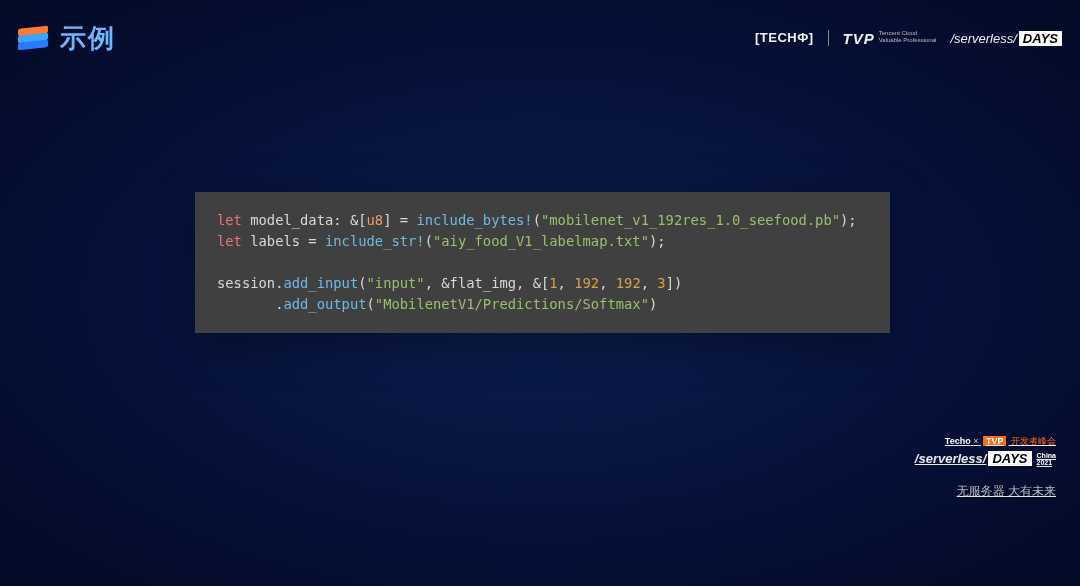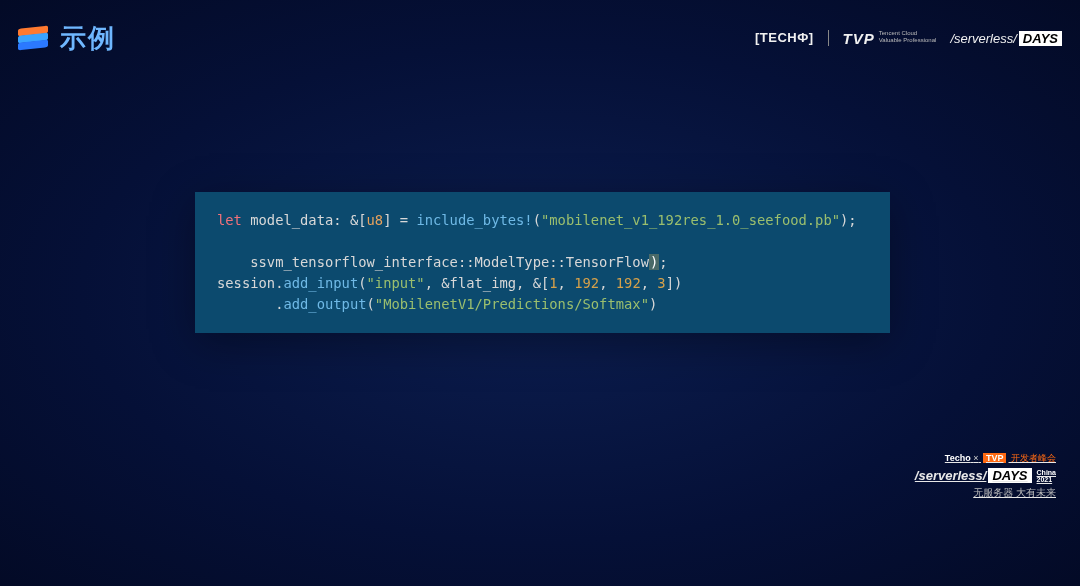--- a/index.html
+++ b/index.html
@@ -32,21 +32,21 @@
   .brand-sd { display: flex; align-items: center; font-size: 13px; }
   .brand-sd .slash { font-style: italic; }
   .brand-sd .days { background: #fff; color: #000; padding: 0 4px; font-weight: 700; font-style: italic; margin-left: 2px; }
 
   
   .code-block {
     position: absolute;
     left: 195px;
     top: 192px;
     width: 695px;
-    background: #0c4a6e;
+    background: #404040;
     padding: 18px 22px;
     font-size: 13.8px;
     line-height: 21px;
     box-shadow: 0 10px 40px rgba(0,0,0,0.35);
   }
   .code-line { white-space: pre; color: #d8d8d8; }
   .kw { color: #f0717a; }
   .typ { color: #e8a25c; }
   .call { color: #6fb9e6; }
   .str { color: #9bbf6e; }
@@ -56,21 +56,21 @@
 
   
   .footer { position: absolute; right: 24px; bottom: 14px; text-align: right; font-family: Arial, sans-serif; text-decoration: underline; }
   .footer-top { font-size: 9px; color: #d0d0d0; margin-bottom: 3px; }
   .footer-top .t-techo { font-weight: 700; color: #fff; }
   .footer-top .t-tvp { background: #ff6a13; color: #fff; padding: 0 3px; font-weight: 700; margin: 0 2px; }
   .footer-top .t-dev { color: #ff6a13; }
   .footer-mid { display: flex; align-items: center; justify-content: flex-end; gap: 2px; font-size: 13px; font-weight: 700; font-style: italic; }
   .footer-mid .days { background: #fff; color: #000; padding: 0 4px; }
   .footer-mid .china { font-size: 7px; line-height: 7px; font-style: normal; color: #fff; margin-left: 3px; text-align: left; }
-  .footer-bot { font-size: 10px; color: #bdbdbd; margin-top: 3px; font-family: "PingFang SC","Microsoft YaHei",sans-serif; }
+  .footer-bot { font-size: 12px; color: #bdbdbd; margin-top: 17px; font-family: "PingFang SC","Microsoft YaHei",sans-serif; }
 </style>
 </head>
 <body>
 
 <div class="slide">
 
   <div class="header">
     <div class="title-wrap">
       <div class="logo-stack">
         <div class="layer l1"></div>
@@ -90,22 +90,22 @@
       </div>
       <div class="brand-sd">
         <span class="slash">/serverless/</span>
         <span class="days">DAYS</span>
       </div>
     </div>
   </div>
 
   <div class="code-block" id="code-block">
       <div class="code-line"><span class="kw">let</span><span> model_data: </span><span class="punc">&amp;[</span><span class="typ">u8</span><span class="punc">]</span><span> = </span><span class="call">include_bytes!</span><span class="punc">(</span><span class="str">"mobilenet_v1_192res_1.0_seefood.pb"</span><span class="punc">);</span></div>
+      <div class="code-line"><span class="kw">let</span><span> labels = </span><span class="call">include_str!</span><span class="punc">(</span><span class="str">"aiy_food_V1_labelmap.txt"</span><span class="punc">);</span></div>
       <div class="code-line">&nbsp;</div>
-      <div class="code-line"><span>    ssvm_tensorflow_interface::ModelType::TensorFlow</span><span class="cursor-hl">)</span><span class="punc">;</span></div>
       <div class="code-line"><span>session.</span><span class="call">add_input</span><span class="punc">(</span><span class="str">"input"</span><span class="punc">, &amp;</span><span>flat_img</span><span class="punc">, &amp;[</span><span class="num">1</span><span class="punc">, </span><span class="num">192</span><span class="punc">, </span><span class="num">192</span><span class="punc">, </span><span class="num">3</span><span class="punc">])</span></div>
       <div class="code-line"><span>       .</span><span class="call">add_output</span><span class="punc">(</span><span class="str">"MobilenetV1/Predictions/Softmax"</span><span class="punc">)</span></div>
     </div>
 
   <div class="footer">
     <div class="footer-top">
       <span class="t-techo">Techo</span>
       <span>×</span>
       <span class="t-tvp">TVP</span>
       <span class="t-dev">开发者峰会</span>

